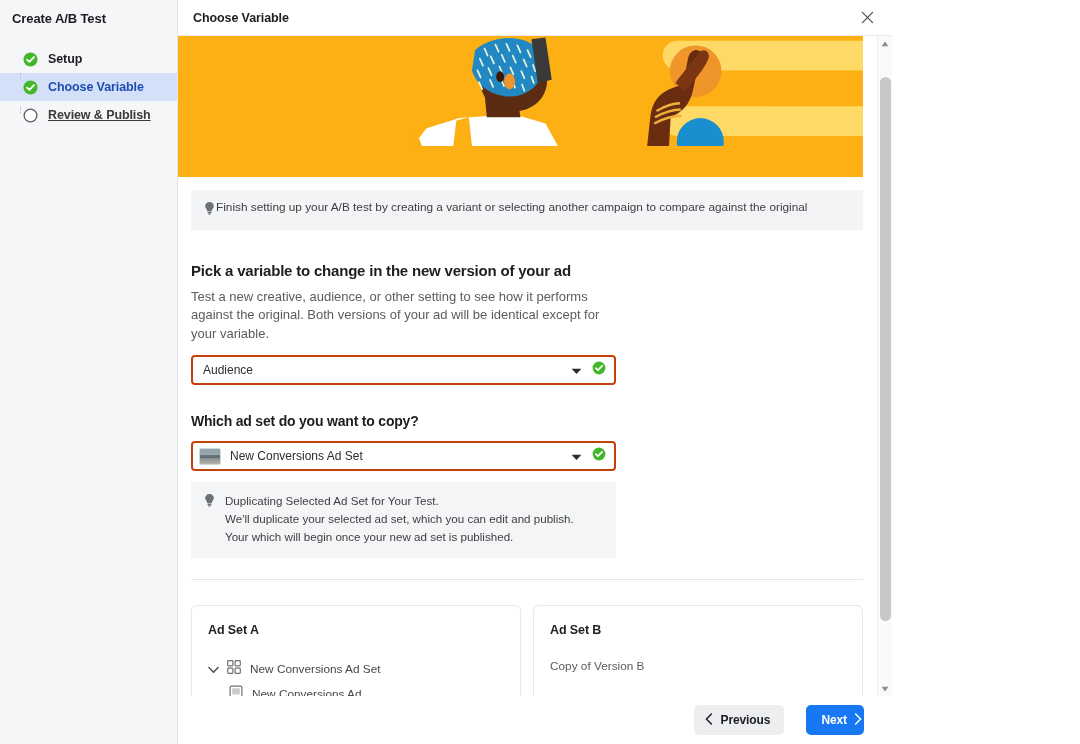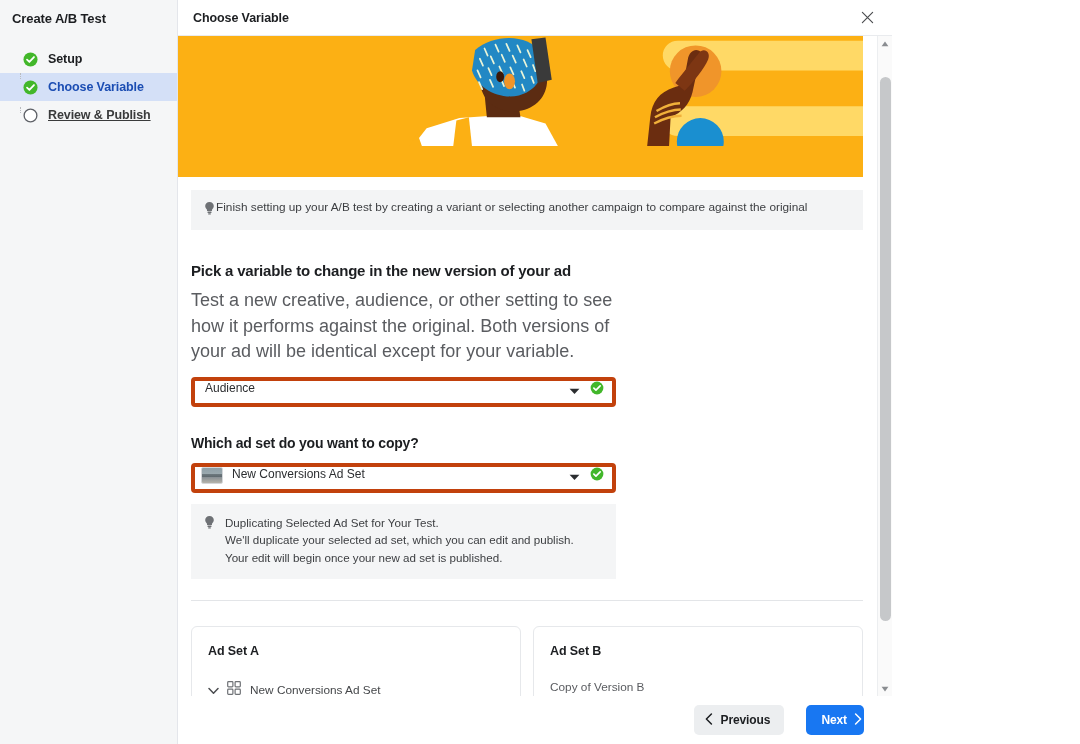--- a/index.html
+++ b/index.html
@@ -99,33 +99,33 @@
     font-size: 11.8px; color: #3c3e41; line-height: 1.35;
   }
 
   
   .section { padding: 0 14px 0 13px; }
   .h-main {
     font-size: 15px; font-weight: bold; color: #1c1e21;
     margin-top: 32px; letter-spacing: -0.2px;
   }
   .p-desc {
-    font-size: 18px; color: #5a5c60; line-height: 1.42;
+    font-size: 13px; color: #5a5c60; line-height: 1.42;
     margin-top: 9px; max-width: 424px;
   }
   .h-sub {
     font-size: 14px; font-weight: bold; color: #1c1e21;
     margin-top: 28px; letter-spacing: -0.2px;
   }
 
   .select-wrap {
     width: 425px; height: 30px; margin-top: 12px;
-    border: 4px solid #c2410c; border-radius: 4px;
+    border: 2px solid #c2410c; border-radius: 4px;
     background: #ffffff;
-    display: flex; align-items: flex-start;
+    display: flex; align-items: center;
     padding: 0 8px 0 10px;
     position: relative;
   }
   .select-wrap.with-thumb { padding-left: 6px; }
   .select-thumb {
     width: 22px; height: 17px; flex: 0 0 22px;
     border-radius: 2px; margin-right: 9px;
     background:
       linear-gradient(180deg,#8fa0a8 0%, #9aa8ae 38%, #6e7a80 39%, #5d676c 62%, #8a9196 63%, #b5b3aa 100%);
     border: 1px solid #d5d7da;
@@ -393,21 +393,21 @@
             <span class="bulb-icon">
               <svg width="13" height="14" viewBox="0 0 13 14">
                 <path d="M6.5 1 C3.9 1 2.2 2.9 2.2 5 C2.2 6.5 3.1 7.5 3.9 8.5 L4.1 10 L8.9 10 L9.1 8.5 C9.9 7.5 10.8 6.5 10.8 5 C10.8 2.9 9.1 1 6.5 1 Z" fill="#6e7175"></path>
                 <rect x="4.4" y="10.6" width="4.2" height="1.3" rx="0.6" fill="#6e7175"></rect>
                 <rect x="5.1" y="12.3" width="2.8" height="1.2" rx="0.6" fill="#6e7175"></rect>
               </svg>
             </span>
             <span class="note-text">
               <span>Duplicating Selected Ad Set for Your Test.</span><br>
               <span>We'll duplicate your selected ad set, which you can edit and publish.</span><br>
-              <span>Your edit will begin once your new ad set is published.</span>
+              <span>Your which will begin once your new ad set is published.</span>
             </span>
           </div>
         </div>
 
         <div class="divider"></div>
 
         <div class="cards">
 
           <div class="card">
             <div class="card-title">Ad Set A</div>

